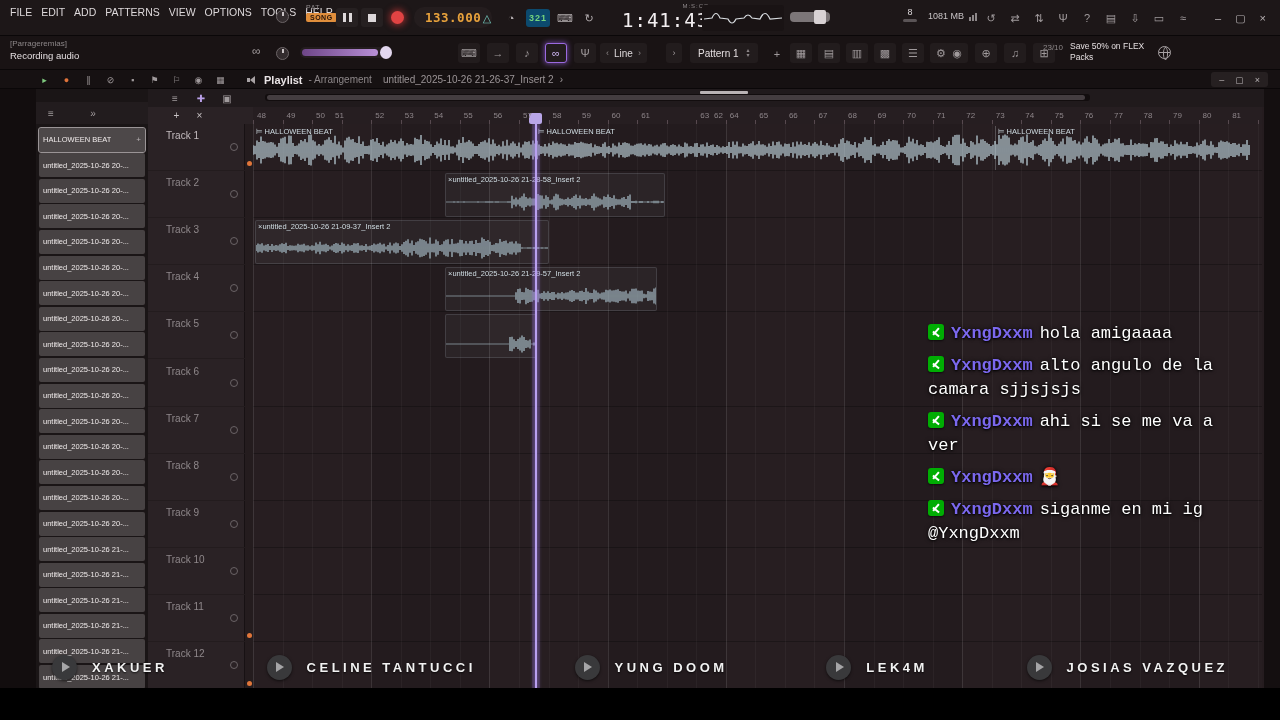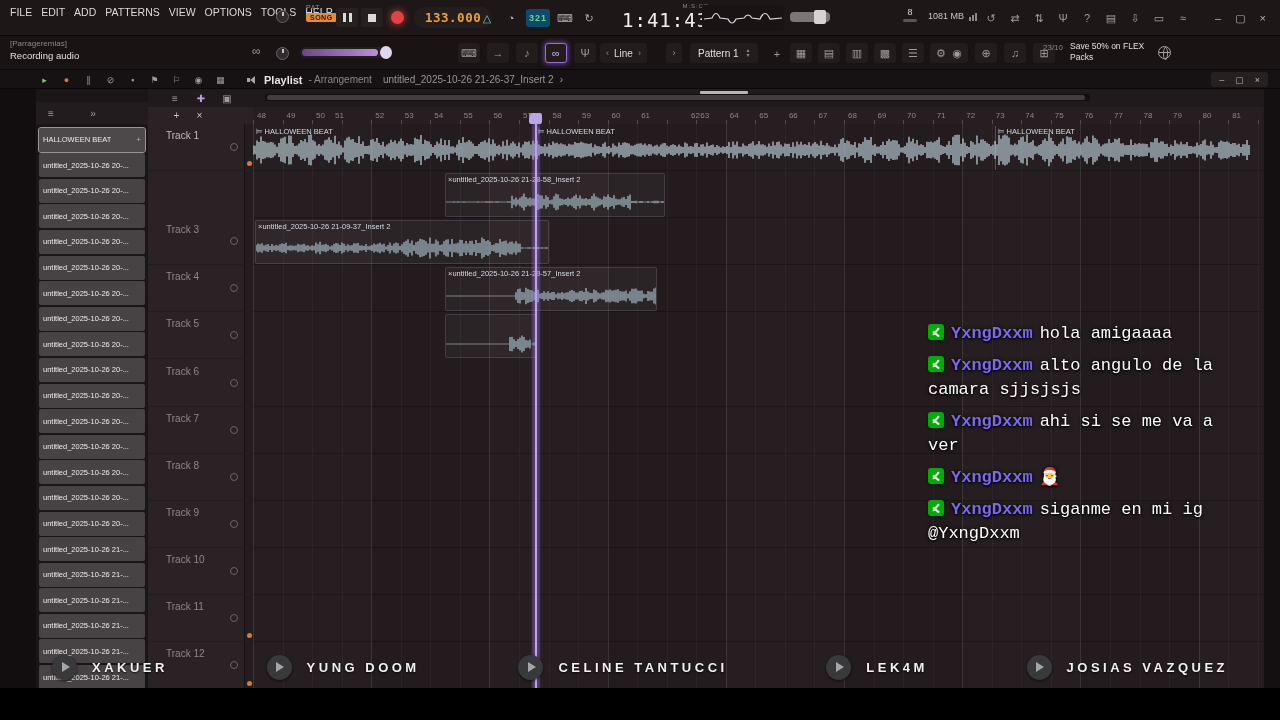--- a/index.html
+++ b/index.html
@@ -423,21 +423,21 @@
           <span class="ruler-num" style="left: 122.2px;">52</span>
           <span class="ruler-num" style="left: 151.75px;">53</span>
           <span class="ruler-num" style="left: 181.3px;">54</span>
           <span class="ruler-num" style="left: 210.85px;">55</span>
           <span class="ruler-num" style="left: 240.4px;">56</span>
           <span class="ruler-num" style="left: 269.95px;">57</span>
           <span class="ruler-num" style="left: 299.5px;">58</span>
           <span class="ruler-num" style="left: 329.05px;">59</span>
           <span class="ruler-num" style="left: 358.6px;">60</span>
           <span class="ruler-num" style="left: 388.15px;">61</span>
-          <span class="ruler-num" style="left: 402px; padding-left: 36px;">62</span>
+          <span class="ruler-num" style="left: 425px; padding-left: 36px;">62</span>
           <span class="ruler-num" style="left: 447.25px;">63</span>
           <span class="ruler-num" style="left: 476.8px;">64</span>
           <span class="ruler-num" style="left: 506.35px;">65</span>
           <span class="ruler-num" style="left: 535.9px;">66</span>
           <span class="ruler-num" style="left: 565.45px;">67</span>
           <span class="ruler-num" style="left: 595px;">68</span>
           <span class="ruler-num" style="left: 624.55px;">69</span>
           <span class="ruler-num" style="left: 654.1px;">70</span>
           <span class="ruler-num" style="left: 683.65px;">71</span>
           <span class="ruler-num" style="left: 713.2px;">72</span>
@@ -451,20 +451,24 @@
           <span class="ruler-num" style="left: 949.6px;">80</span>
           <span class="ruler-num" style="left: 979.15px;">81</span>
         </div>
     </div>
     <div class="tracks">
       <div class="track-headers" id="track-headers">
           <div class="track-row" style="top: 0px;">
             <span class="track-name active">Track 1</span>
             <span class="track-mute"></span>
           </div>
+          <div class="track-row" style="top: 47.1px;">
+            <span class="track-name">Track 2</span>
+            <span class="track-mute"></span>
+          </div>
           <div class="track-row" style="top: 94.2px;">
             <span class="track-name">Track 3</span>
             <span class="track-mute"></span>
           </div>
           <div class="track-row" style="top: 141.3px;">
             <span class="track-name">Track 4</span>
             <span class="track-mute"></span>
           </div>
           <div class="track-row" style="top: 188.4px;">
             <span class="track-name">Track 5</span>
@@ -556,27 +560,27 @@
       <div class="streamer">
         <span class="play-circle">
           <i></i>
         </span>
         <span class="streamer-name">XAKUER</span>
       </div>
       <div class="streamer">
         <span class="play-circle">
           <i></i>
         </span>
-        <span class="streamer-name">YUNG DOOM</span>
+        <span class="streamer-name">CELINE TANTUCCI</span>
       </div>
       <div class="streamer">
         <span class="play-circle">
           <i></i>
         </span>
-        <span class="streamer-name">CELINE TANTUCCI</span>
+        <span class="streamer-name">YUNG DOOM</span>
       </div>
       <div class="streamer">
         <span class="play-circle">
           <i></i>
         </span>
         <span class="streamer-name">LEK4M</span>
       </div>
       <div class="streamer">
         <span class="play-circle">
           <i></i>

